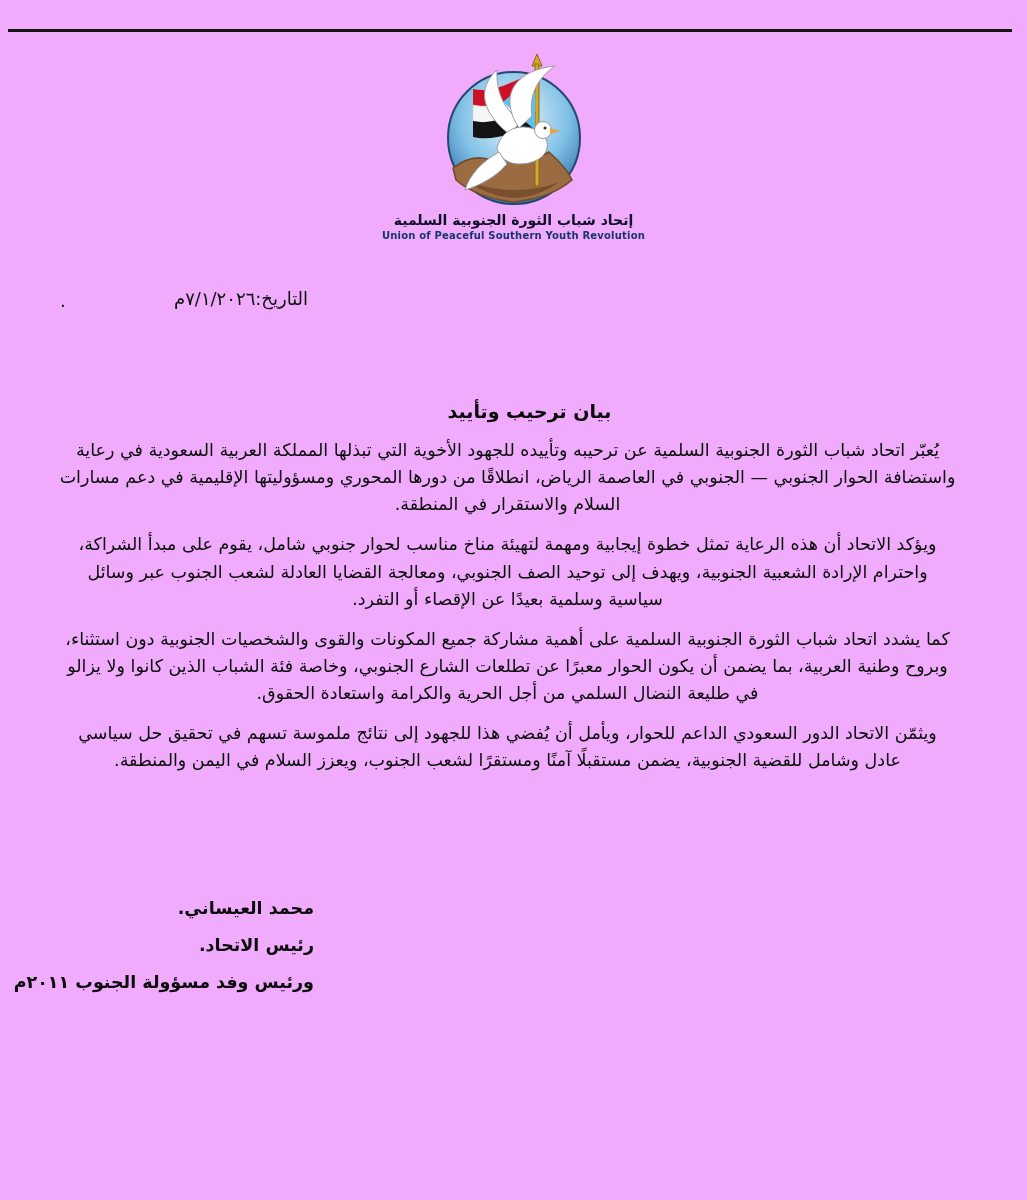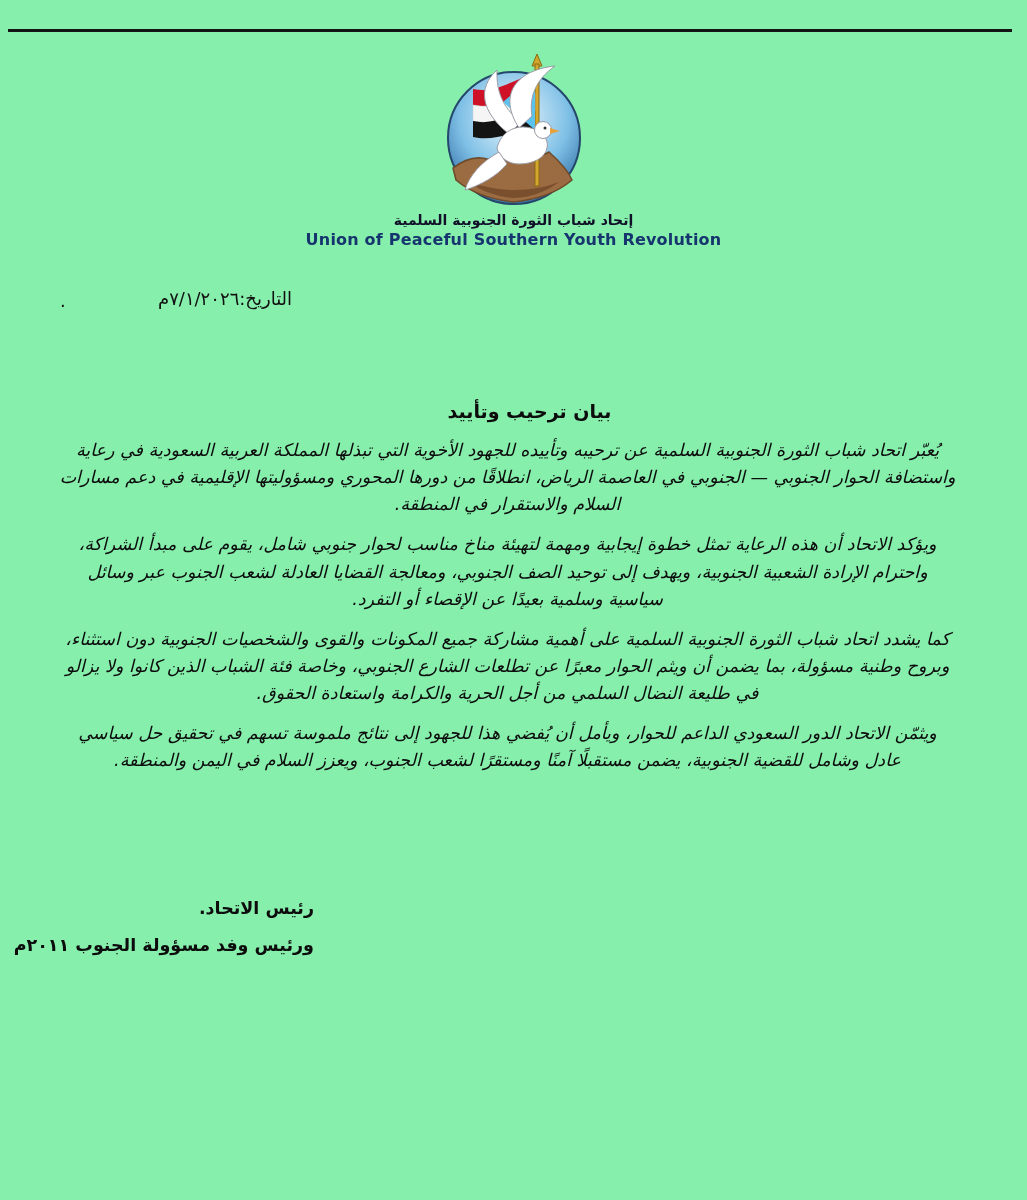--- a/index.html
+++ b/index.html
@@ -1,61 +1,61 @@
 <!DOCTYPE html>
 <html lang="ar"><head>
 <meta charset="utf-8">
 <style>
   html,body{margin:0;padding:0;background:#ffffff;}
   .page{
     position:relative;
     width:1027px;height:1200px;
-    background:#86efac;
+    background:#f0abfc;
     font-family:"DejaVu Sans", sans-serif;
     color:#111;
     overflow:hidden;
   }
   .top-rule{
     position:absolute;top:29px;left:8px;width:1004px;height:3px;
     background:#141414;
   }
   .logo-block{
     position:absolute;top:50px;left:0;width:100%;
     text-align:center;
   }
   .logo-svg{display:block;margin:0 auto;}
   .logo-caption-ar{
     margin-top:2px;
     font-size:14px;font-weight:bold;color:#101028;
     direction:rtl;
   }
   .logo-caption-en{
     margin-top:2px;
-    font-size:16px;font-weight:bold;color:#16356e;
+    font-size:10px;font-weight:bold;color:#16356e;
     letter-spacing:.2px;
   }
   .date-line{
-    position:absolute;top:288px;left:158px;
+    position:absolute;top:288px;left:174px;
     direction:rtl;font-size:18px;color:#101010;
   }
   .stray-period{
     position:absolute;top:290px;left:60px;
     font-size:18px;color:#101010;
   }
   .doc-title{
     position:absolute;top:400px;left:16px;width:100%;
     text-align:center;font-weight:bold;font-size:19px;
     direction:rtl;color:#0c0c0c;
   }
   .doc-body{
     position:absolute;top:437px;left:58px;right:58px;
     direction:rtl;text-align:center;
     font-size:17.5px;line-height:1.55;color:#0c0c0c;
   }
-  .doc-body p{margin:0 12px 13px 0;font-style:italic;}
+  .doc-body p{margin:0 12px 13px 0;}
   .signature{
     position:absolute;top:898px;left:62px;width:252px;
     direction:rtl;text-align:right;
     font-weight:bold;font-size:17.5px;color:#0c0c0c;
   }
   .signature div{margin-bottom:17px;white-space:nowrap;}
 </style>
 </head>
 <body>
 
@@ -104,22 +104,23 @@
   </div>
 
   <div class="date-line">التاريخ:٧/١/٢٠٢٦م</div>
   <div class="stray-period">.</div>
 
   <div class="doc-title">بيان ترحيب وتأييد</div>
 
   <div class="doc-body">
     <p>يُعبّر اتحاد شباب الثورة الجنوبية السلمية عن ترحيبه وتأييده للجهود الأخوية التي تبذلها المملكة العربية السعودية في رعاية واستضافة الحوار الجنوبي — الجنوبي في العاصمة الرياض، انطلاقًا من دورها المحوري ومسؤوليتها الإقليمية في دعم مسارات السلام والاستقرار في المنطقة.</p>
     <p>ويؤكد الاتحاد أن هذه الرعاية تمثل خطوة إيجابية ومهمة لتهيئة مناخ مناسب لحوار جنوبي شامل، يقوم على مبدأ الشراكة، واحترام الإرادة الشعبية الجنوبية، ويهدف إلى توحيد الصف الجنوبي، ومعالجة القضايا العادلة لشعب الجنوب عبر وسائل سياسية وسلمية بعيدًا عن الإقصاء أو التفرد.</p>
-    <p>كما يشدد اتحاد شباب الثورة الجنوبية السلمية على أهمية مشاركة جميع المكونات والقوى والشخصيات الجنوبية دون استثناء، وبروح وطنية مسؤولة، بما يضمن أن ويثم الحوار معبرًا عن تطلعات الشارع الجنوبي، وخاصة فئة الشباب الذين كانوا ولا يزالو في طليعة النضال السلمي من أجل الحرية والكرامة واستعادة الحقوق.</p>
+    <p>كما يشدد اتحاد شباب الثورة الجنوبية السلمية على أهمية مشاركة جميع المكونات والقوى والشخصيات الجنوبية دون استثناء، وبروح وطنية العربية، بما يضمن أن يكون الحوار معبرًا عن تطلعات الشارع الجنوبي، وخاصة فئة الشباب الذين كانوا ولا يزالو في طليعة النضال السلمي من أجل الحرية والكرامة واستعادة الحقوق.</p>
     <p>ويثمّن الاتحاد الدور السعودي الداعم للحوار، ويأمل أن يُفضي هذا للجهود إلى نتائج ملموسة تسهم في تحقيق حل سياسي عادل وشامل للقضية الجنوبية، يضمن مستقبلًا آمنًا ومستقرًا لشعب الجنوب، ويعزز السلام في اليمن والمنطقة.</p>
   </div>
 
   <div class="signature">
+    <div>محمد العيساني.</div>
     <div>رئيس الاتحاد.</div>
     <div>ورئيس وفد مسؤولة الجنوب ٢٠١١م</div>
   </div>
 
 </div>
 
 </body></html>

